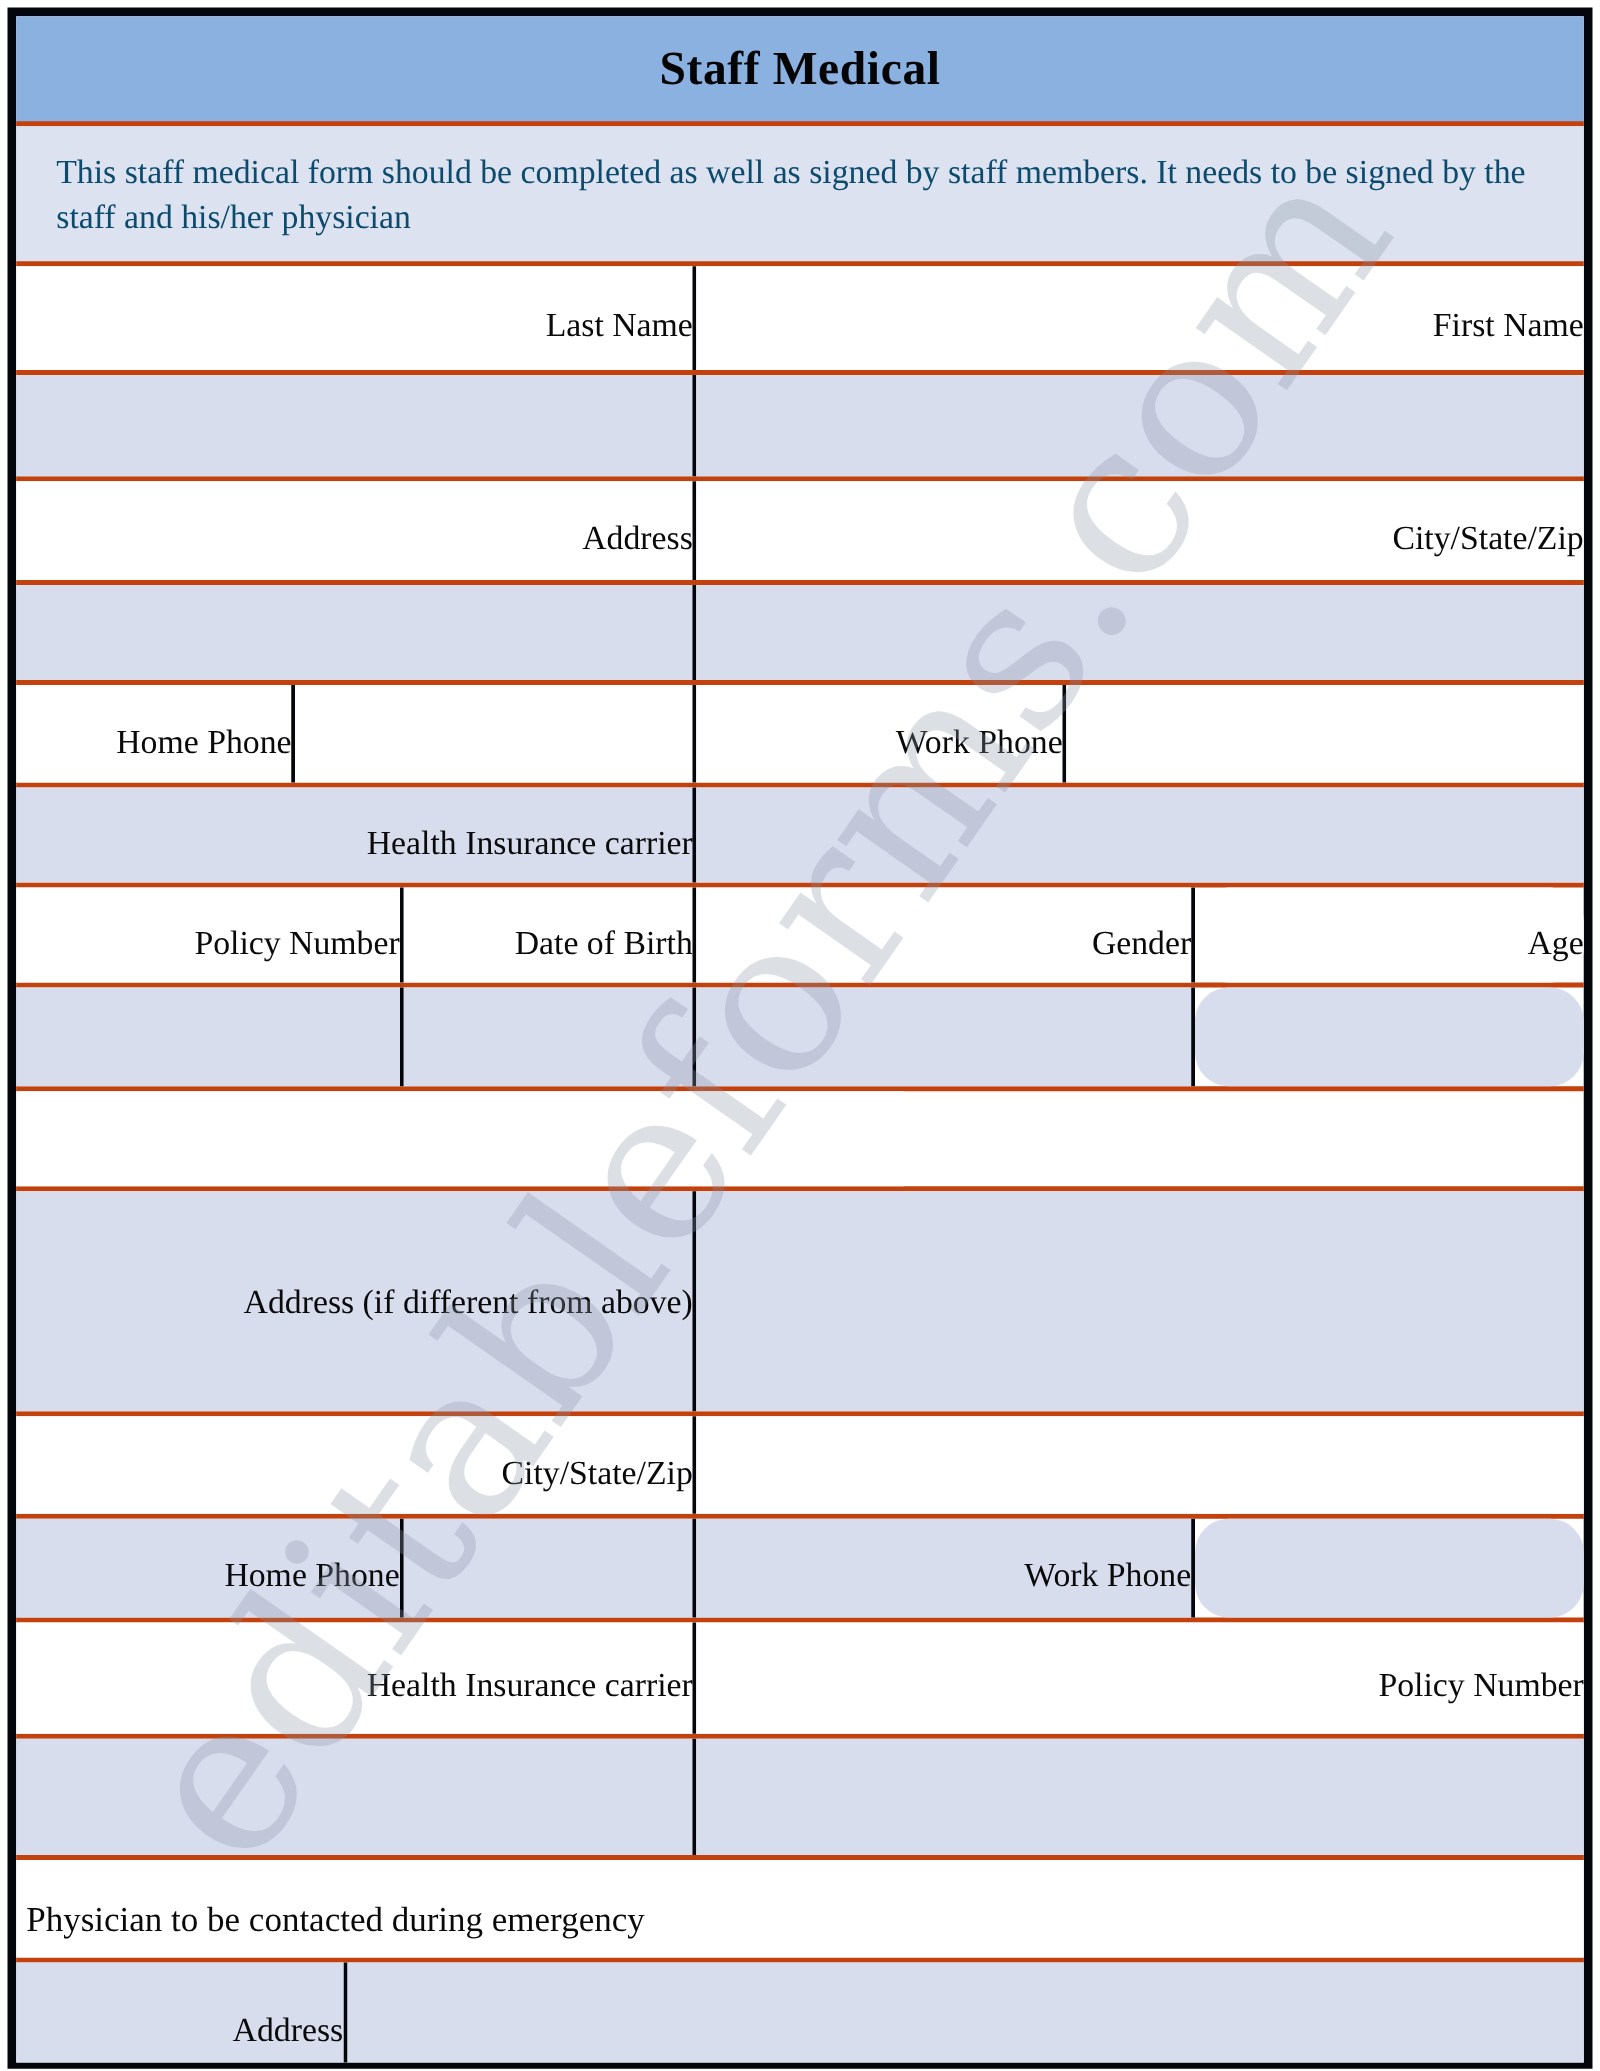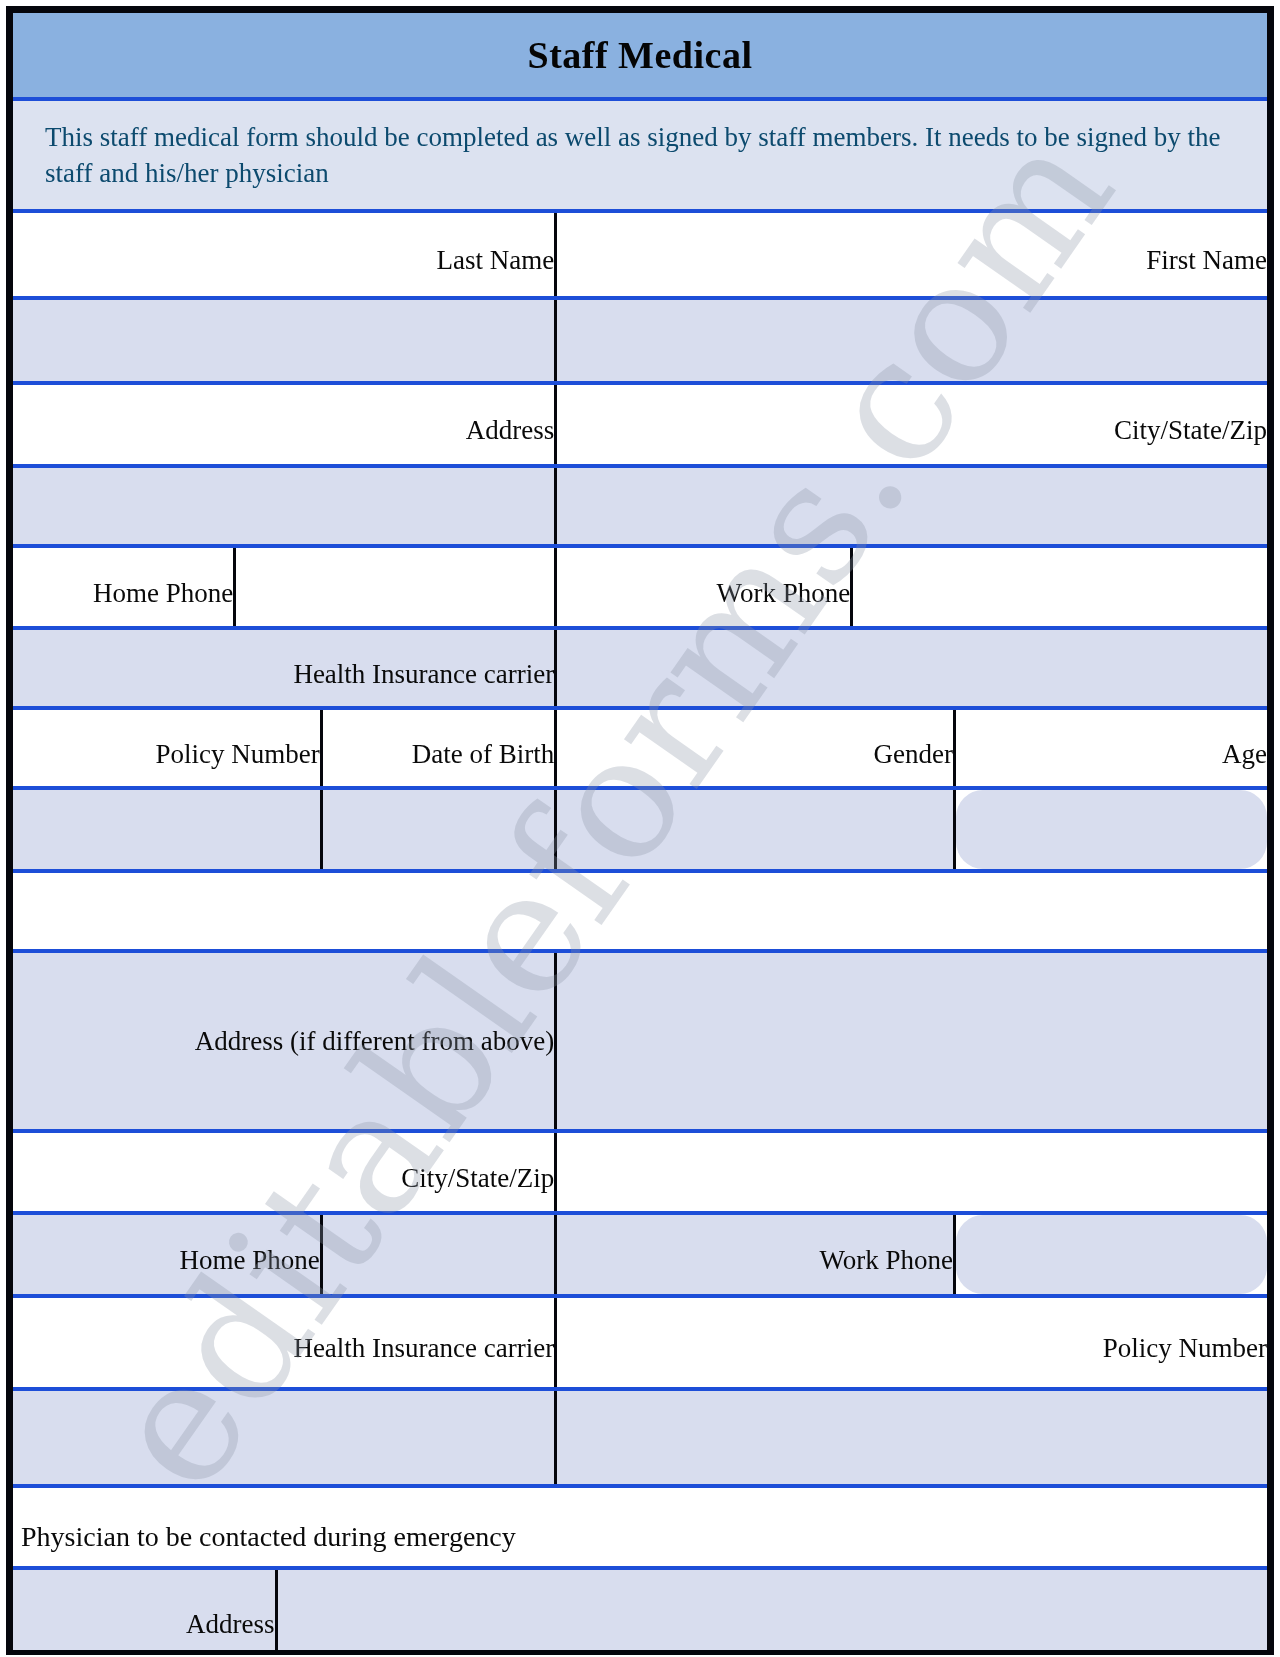--- a/index.html
+++ b/index.html
@@ -5,21 +5,21 @@
   * { margin:0; padding:0; box-sizing:border-box; }
   html,body { width:1280px; background:#ffffff; font-family:"Liberation Serif","DejaVu Serif",serif; }
   .page { position:relative; width:1280px; height:1657px; background:#ffffff; overflow:hidden; }
   .sheet {
     position:absolute; left:6px; top:6px;
     width:1268px; height:1649px;
     border:7px solid #05060c; border-bottom-width:5px;
     display:flex; flex-direction:column;
     background:#ffffff;
   }
-  .row { display:flex; flex-direction:row; border-bottom:4px solid #1d4ed8; width:100%; }
+  .row { display:flex; flex-direction:row; border-bottom:4px solid #c2410c; width:100%; }
   .row:last-child { border-bottom:none; flex:1; }
   .cell { display:flex; align-items:center; justify-content:flex-end; text-align:center; padding-top:12px; }
   .cell.vline { border-right:3px solid #05060c; }
   .blue { background:var(--cell-blue,#d8ddee); }
   .white { background:#ffffff; }
   .label { font-size:27px; color:#0a0a0a; line-height:1.2; }
 
   
   .c434{width:43.4%;} .c566{width:56.6%;}
   .c178{width:17.8%;} .c256{width:25.6%;} .c236{width:23.6%;} .c330{width:33.0%;}

